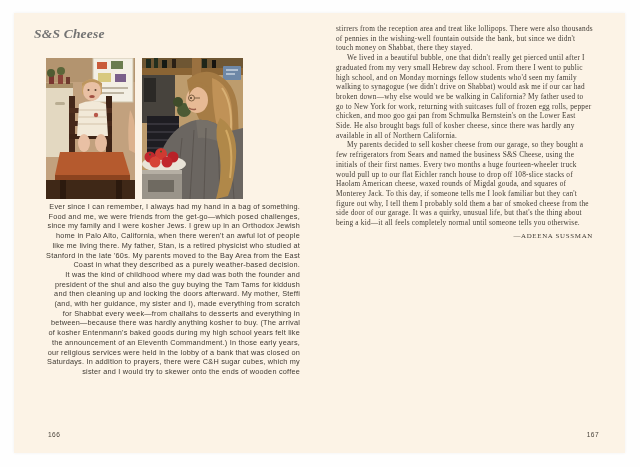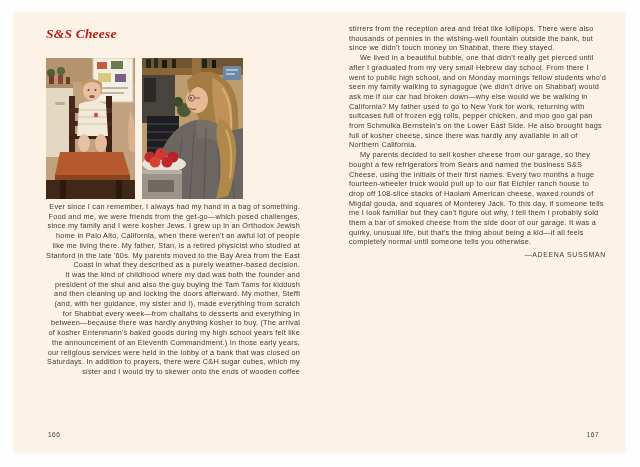--- a/index.html
+++ b/index.html
@@ -4,34 +4,34 @@
 <style>
   html,body{margin:0;padding:0;background:#ffffff;}
   .canvas{position:relative;width:640px;height:467px;background:#fefefe;overflow:hidden;
           font-family:"Liberation Sans", sans-serif;}
   .spread{position:absolute;left:14px;top:13px;width:611px;height:440px;background:#fcf3e6;
           box-shadow:0 0 3px rgba(0,0,0,0.06);}
   .page{position:absolute;top:0;height:100%;}
   .page-left{left:0;width:306px;}
   .page-right{left:306px;width:305px;}
 
-  .title{position:absolute;left:32px;top:13px;margin:0;
+  .title{position:absolute;left:20px;top:13px;margin:0;
          font-family:"Liberation Serif", serif;font-style:italic;font-weight:600;
-         font-size:13.5px;color:#b91c1c;letter-spacing:0.2px;}
+         font-size:13.5px;color:#737373;letter-spacing:0.2px;}
 
   .photo-row{position:absolute;left:32px;top:45px;display:flex;gap:7px;}
   .photo{display:block;}
 
   .bodytext{color:#3f3a33;font-size:7.3px;line-height:9.7px;letter-spacing:0.22px;
             text-align:left;}
   .bodytext p{margin:0;}
   .bodytext p.indent{text-indent:11px;}
 
   .left-text{position:absolute;left:32px;top:189px;width:254px;text-align:right;}
-  .right-text{position:absolute;left:29px;top:11px;width:257px;}
+  .right-text{position:absolute;left:16px;top:11px;width:257px;font-family:Liberation Serif, serif;}
 
   .attribution{margin-top:3px;text-align:right;font-size:6.9px;letter-spacing:0.7px;
                color:#3f3a33;}
 
   .folio{position:absolute;top:418px;font-size:6.6px;color:#4a443c;letter-spacing:0.4px;}
   .folio-left{left:34px;}
   .folio-right{left:25px;width:254px;text-align:right;}
 </style>
 </head>
 <body>

